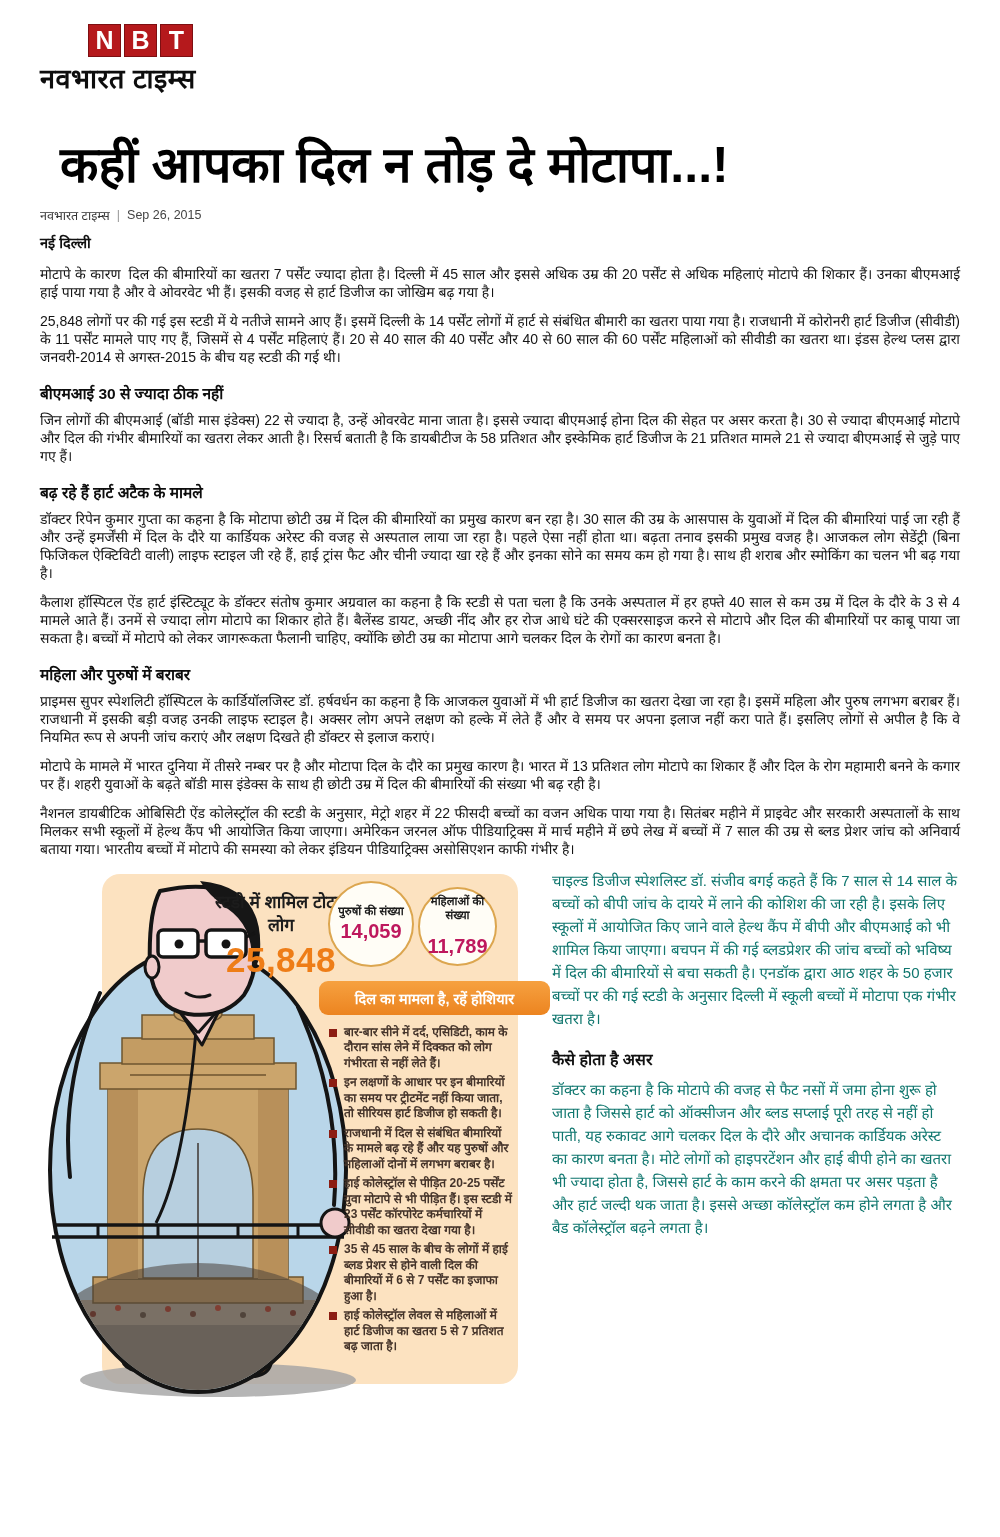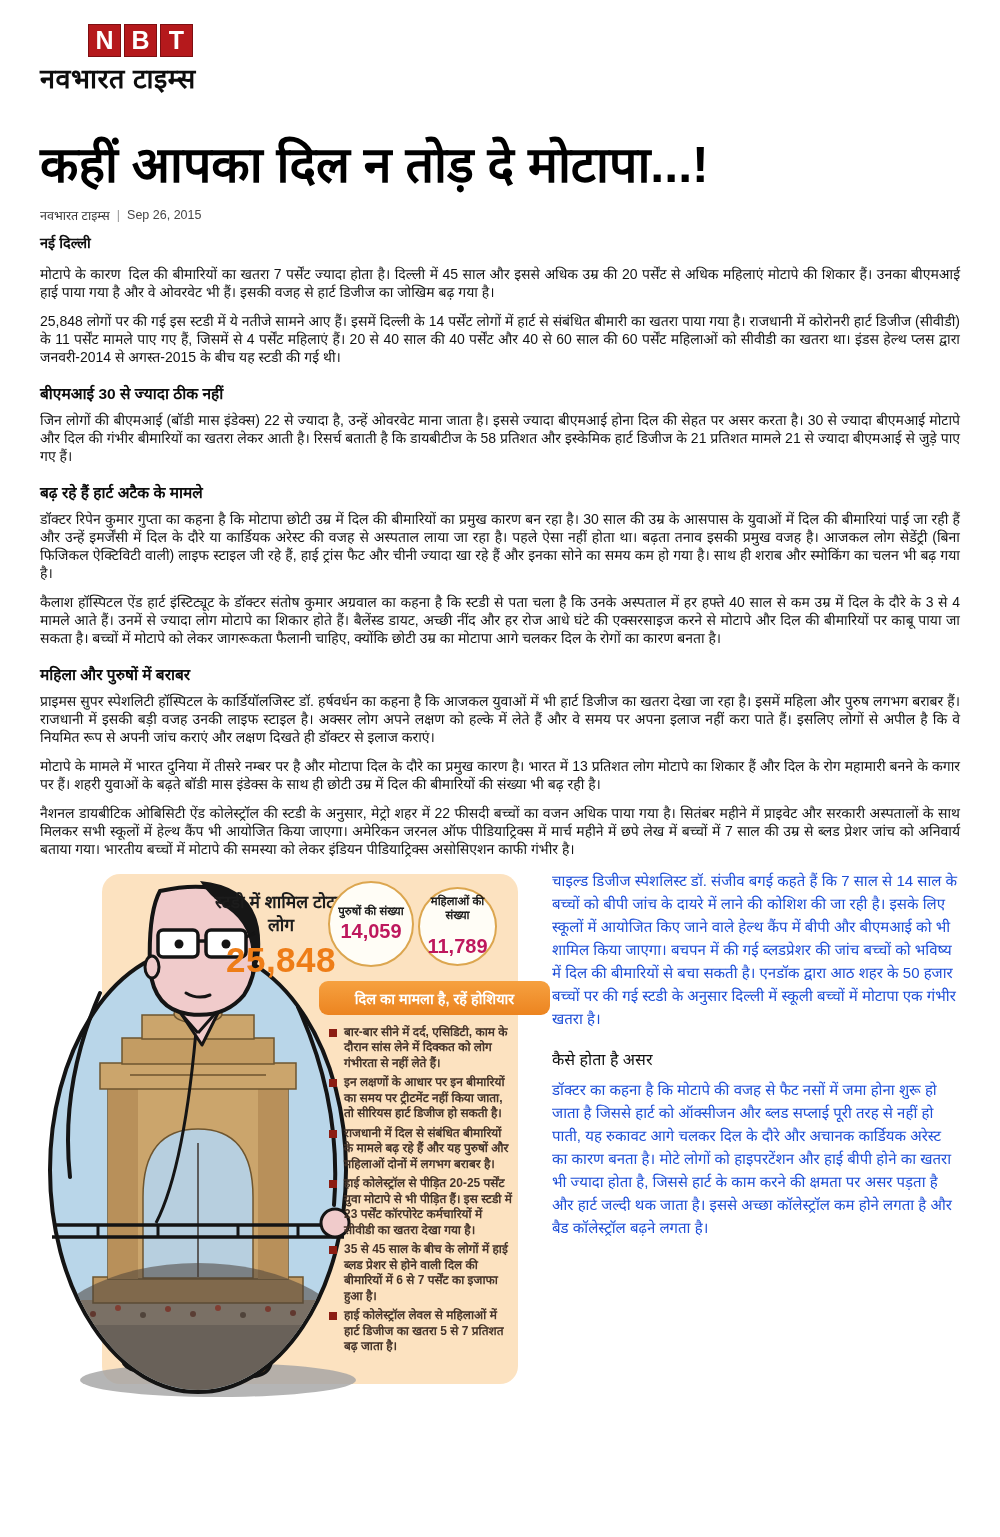--- a/index.html
+++ b/index.html
@@ -9,38 +9,38 @@
 
   
   .logo { display:inline-block; }
   .logo-tiles { display:flex; gap:3px; margin-left:48px; }
   .tile { width:33px; height:33px; background:#b5191c; color:#fff; font-weight:bold;
           font-size:25px; display:flex; align-items:center; justify-content:center;
           border:1px solid #7e0f12; }
   .logo-name { font-size:27px; font-weight:bold; color:#0d0d0d; margin-top:2px; letter-spacing:.5px; }
 
   
-  .title { font-size:50px; font-weight:bold; color:#000; margin-top:38px; white-space:nowrap; line-height:1.25; }
+  .title { font-size:50px; font-weight:bold; color:#000; margin-top:38px; white-space:nowrap; line-height:1.25;margin-left:20px; }
   .byline { margin-top:10px; font-size:12.5px; color:#444; display:flex; align-items:center; gap:7px; }
   .byline .src { color:#333; }
   .byline .sep { color:#999; }
   .dateline { margin-top:8px; font-size:14.5px; font-weight:bold; color:#111; }
 
   
   .body { margin-top:13px; }
   .body p { font-size:14px; line-height:18px; text-align:justify; margin-bottom:11px; color:#141414; }
   .body p .lead { font-weight:normal; margin-right:8px; }
   .body h2 { font-size:15.5px; font-weight:bold; color:#0d0d0d; margin-top:16px; margin-bottom:7px; }
 
   
   .columns { display:flex; margin-top:6px; height:548px; }
   .col-left { width:492px; position:relative; flex:none; }
   .col-right { flex:1; padding-left:20px; }
-  .col-right p { font-size:15px; line-height:23px; text-align:left; margin-bottom:14px; color:#1d4ed8; }
-  .col-right h2 { font-size:16px; font-weight:normal; margin:18px 0 8px 0; color:#111; }
+  .col-right p { font-size:15px; line-height:23px; text-align:left; margin-bottom:14px; color:#0f766e; }
+  .col-right h2 { font-size:16px; font-weight:bold; margin:18px 0 8px 0; color:#111; }
 
   
   .peach-box { position:absolute; left:62px; top:5px; width:416px; height:510px;
                background:#fce2c0; border-radius:18px; }
   .man-svg { position:absolute; left:-2px; top:6px; z-index:2; }
   .total-block { position:absolute; left:166px; top:22px; width:150px; text-align:center; z-index:3; }
   .total-label { font-size:17.5px; font-weight:bold; color:#1c1c1c; line-height:1.35; }
   .total-value { font-size:35px; font-weight:bold; color:#ee7d17; margin-top:2px; letter-spacing:.5px; }
   .stat-circle { position:absolute; border-radius:50%; background:#fffdf6; border:2.5px solid #dca64f;
                  display:flex; flex-direction:column; align-items:center; justify-content:center;

